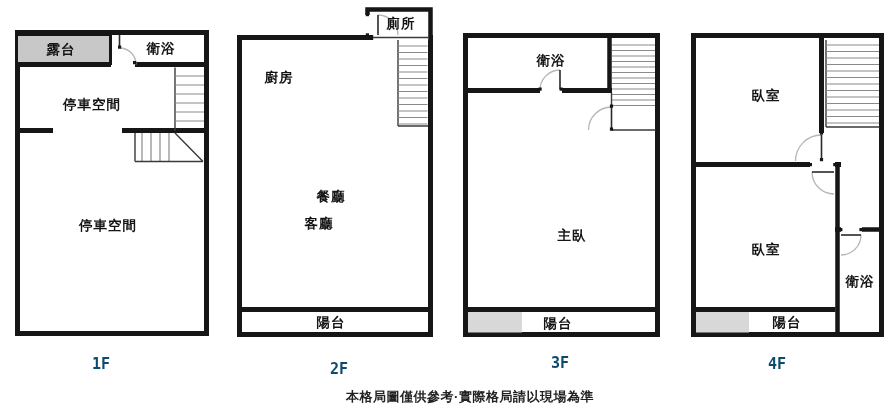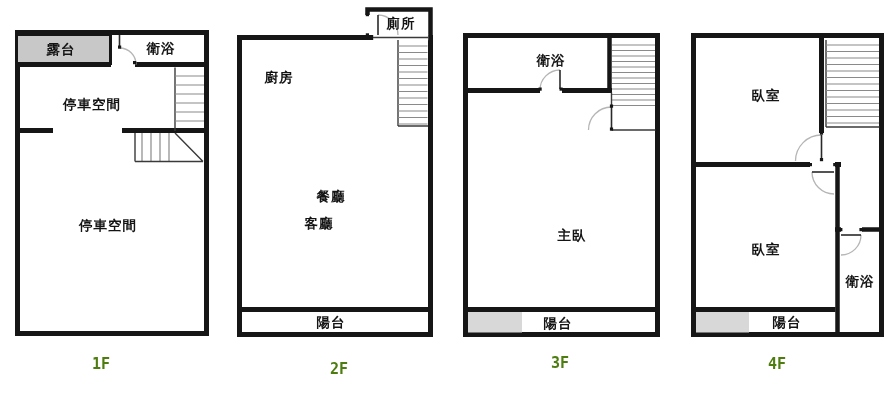--- a/index.html
+++ b/index.html
@@ -14,21 +14,21 @@
   .thin{stroke:#3a3a3a;stroke-width:1.4;fill:none;}
   .tread{stroke:#8a8a8a;stroke-width:1.2;fill:none;}
   .arc{stroke:#b5b5b5;stroke-width:1.3;fill:none;}
   .leaf{stroke:#2a2a2a;stroke-width:1.6;fill:none;}
   .jamb{fill:#161616;}
   
   .room-label{position:absolute;transform:translate(-50%,-50%);
         font-size:13.5px;font-weight:600;letter-spacing:1px;color:#141414;white-space:nowrap;}
   .floor-label{position:absolute;transform:translate(-50%,-50%);
         font-family:"DejaVu Sans Mono","Liberation Mono",monospace;
-        font-size:15px;font-weight:bold;color:#4d7c0f;white-space:nowrap;}
+        font-size:15px;font-weight:bold;color:#0c4a6e;white-space:nowrap;}
   .caption{position:absolute;transform:translate(-50%,-50%);
         font-size:13px;font-weight:600;letter-spacing:0.5px;color:#222;white-space:nowrap;}
 </style>
 </head>
 <body>
 
 <div class="page">
 
   <div class="floor" style="left:13px;top:28px;width:198px;height:312px">
     <svg class="plan" width="198" height="312" viewBox="0 0 198 312">
@@ -172,14 +172,15 @@
     <div class="room-label" style="left:77px;top:219px">臥室</div>
     <div class="room-label" style="left:171px;top:251px">衛浴</div>
     <div class="room-label" style="left:98px;top:292px">陽台</div>
   </div>
 
   <div class="floor-label" style="left:101px;top:364px">1F</div>
   <div class="floor-label" style="left:339px;top:369px">2F</div>
   <div class="floor-label" style="left:560px;top:363px">3F</div>
   <div class="floor-label" style="left:777px;top:364px">4F</div>
 
+  <div class="caption" style="left:470px;top:397px">本格局圖僅供參考·實際格局請以現場為準</div>
 
 </div>
 
 </body></html>

